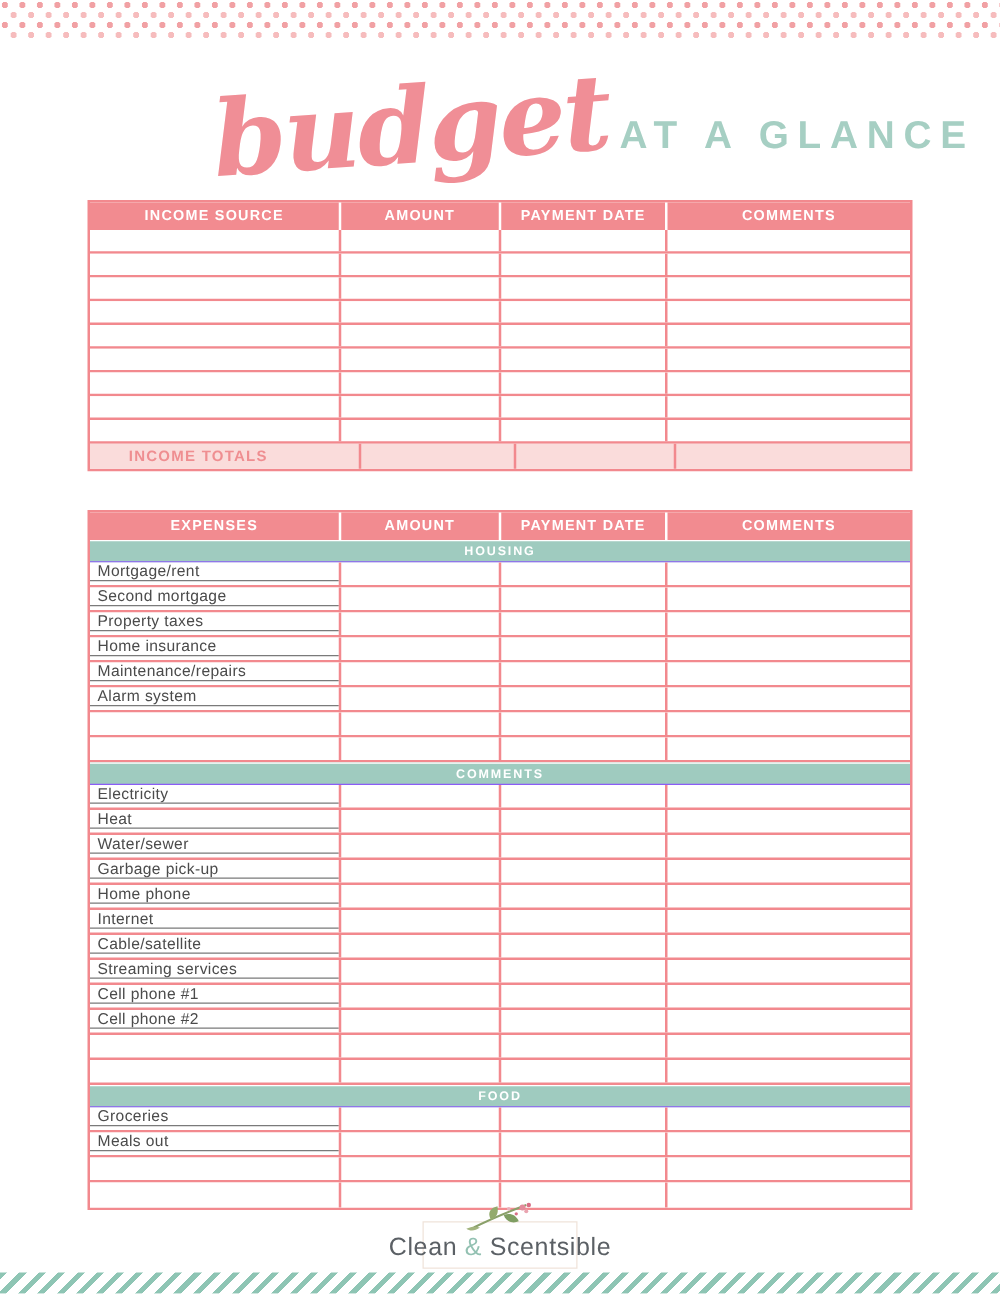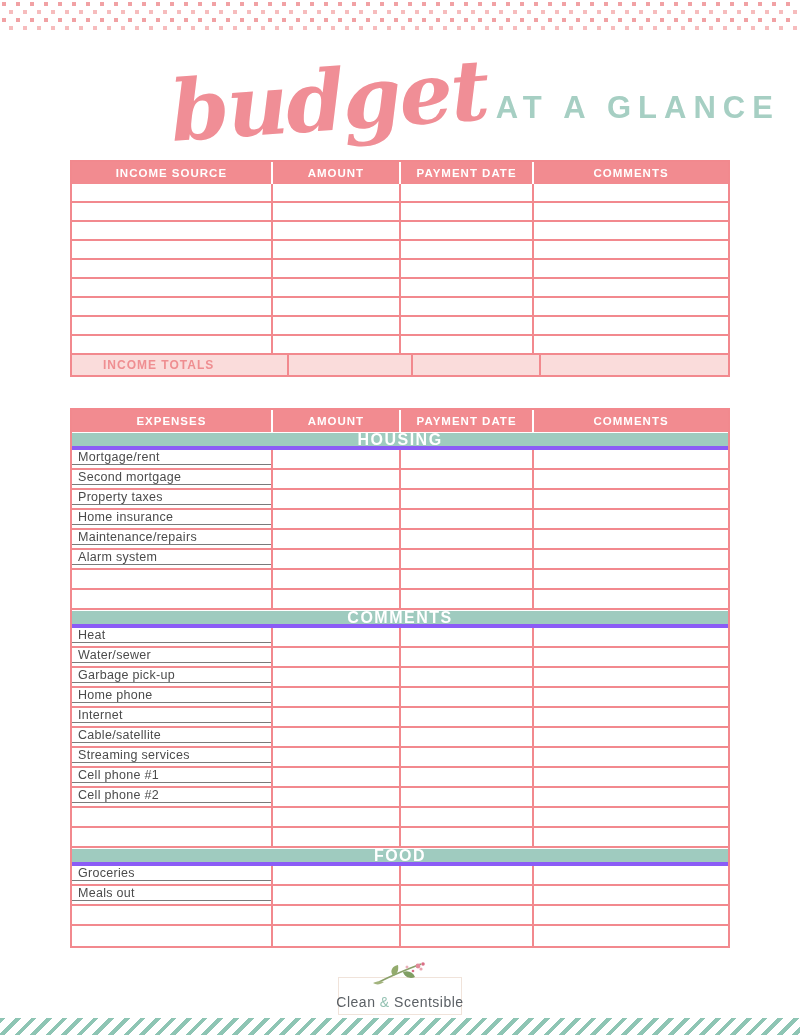--- a/index.html
+++ b/index.html
@@ -41,34 +41,34 @@
   .cell{position:relative;}
   .cell + .cell{border-left:2px solid var(--pink-border);}
   .c1{width:30.3%;} .c2{width:19.55%;} .c3{width:20.3%;} .c4{width:29.85%;}
   .tbl > :last-child{border-bottom:none;}
 
   .totals-row{background:var(--pink-light);height:20px;padding-left:23px;}
   .totals-label{display:flex;align-items:center;padding-left:8px;color:#ef8e91;
     font-size:12px;font-weight:bold;letter-spacing:1px;}
 
   .band{height:18px;background:var(--teal);display:flex;align-items:center;justify-content:center;
-    color:#fff;font-size:16px;font-weight:bold;letter-spacing:1.5px;border-bottom:4px solid #8b5cf6;border-top:1px solid #fff;}
+    color:#fff;font-size:10px;font-weight:bold;letter-spacing:1.5px;border-bottom:1px solid #8b5cf6;border-top:1px solid #fff;}
 
   .labelcell{display:flex;align-items:flex-end;padding:0 0 5px 6px;
     font-size:12.5px;color:var(--label);letter-spacing:0.3px;line-height:1;}
   .labelcell.has-underline::after{content:'';position:absolute;left:0;right:0;bottom:3px;
     height:1px;background:var(--underline);}
 
   
   .footer-logo{position:absolute;top:960px;left:0;width:800px;display:flex;
     flex-direction:column;align-items:center;}
   .sprig{margin-bottom:-9px;position:relative;z-index:2;}
   .logo-box{border:1px solid #f0e3da;width:124px;height:38px;display:flex;
     align-items:flex-end;justify-content:center;overflow:visible;}
-  .brand{white-space:nowrap;font-size:14px;color:#5b6065;letter-spacing:0.5px;
+  .brand{white-space:nowrap;font-size:20px;color:#5b6065;letter-spacing:0.5px;
     padding-bottom:4px;}
   .brand .amp{color:#93c1b2;}
 
   
   .stripes-band{position:absolute;bottom:0;left:0;width:800px;height:17px;
     background:repeating-linear-gradient(135deg, var(--teal-stripe) 0 4px, #fff 4px 11px);}
 </style>
 </head>
 <body>
 
@@ -200,20 +200,26 @@
         <div class="cell c3"></div>
         <div class="cell c4"></div>
       </div>
       <div class="trow row20">
         <div class="cell c1"></div>
         <div class="cell c2"></div>
         <div class="cell c3"></div>
         <div class="cell c4"></div>
       </div>
       <div class="band">COMMENTS</div>
+      <div class="trow row20">
+        <div class="cell c1 labelcell has-underline">Electricity</div>
+        <div class="cell c2"></div>
+        <div class="cell c3"></div>
+        <div class="cell c4"></div>
+      </div>
       <div class="trow row20">
         <div class="cell c1 labelcell has-underline">Heat</div>
         <div class="cell c2"></div>
         <div class="cell c3"></div>
         <div class="cell c4"></div>
       </div>
       <div class="trow row20">
         <div class="cell c1 labelcell has-underline">Water/sewer</div>
         <div class="cell c2"></div>
         <div class="cell c3"></div>

